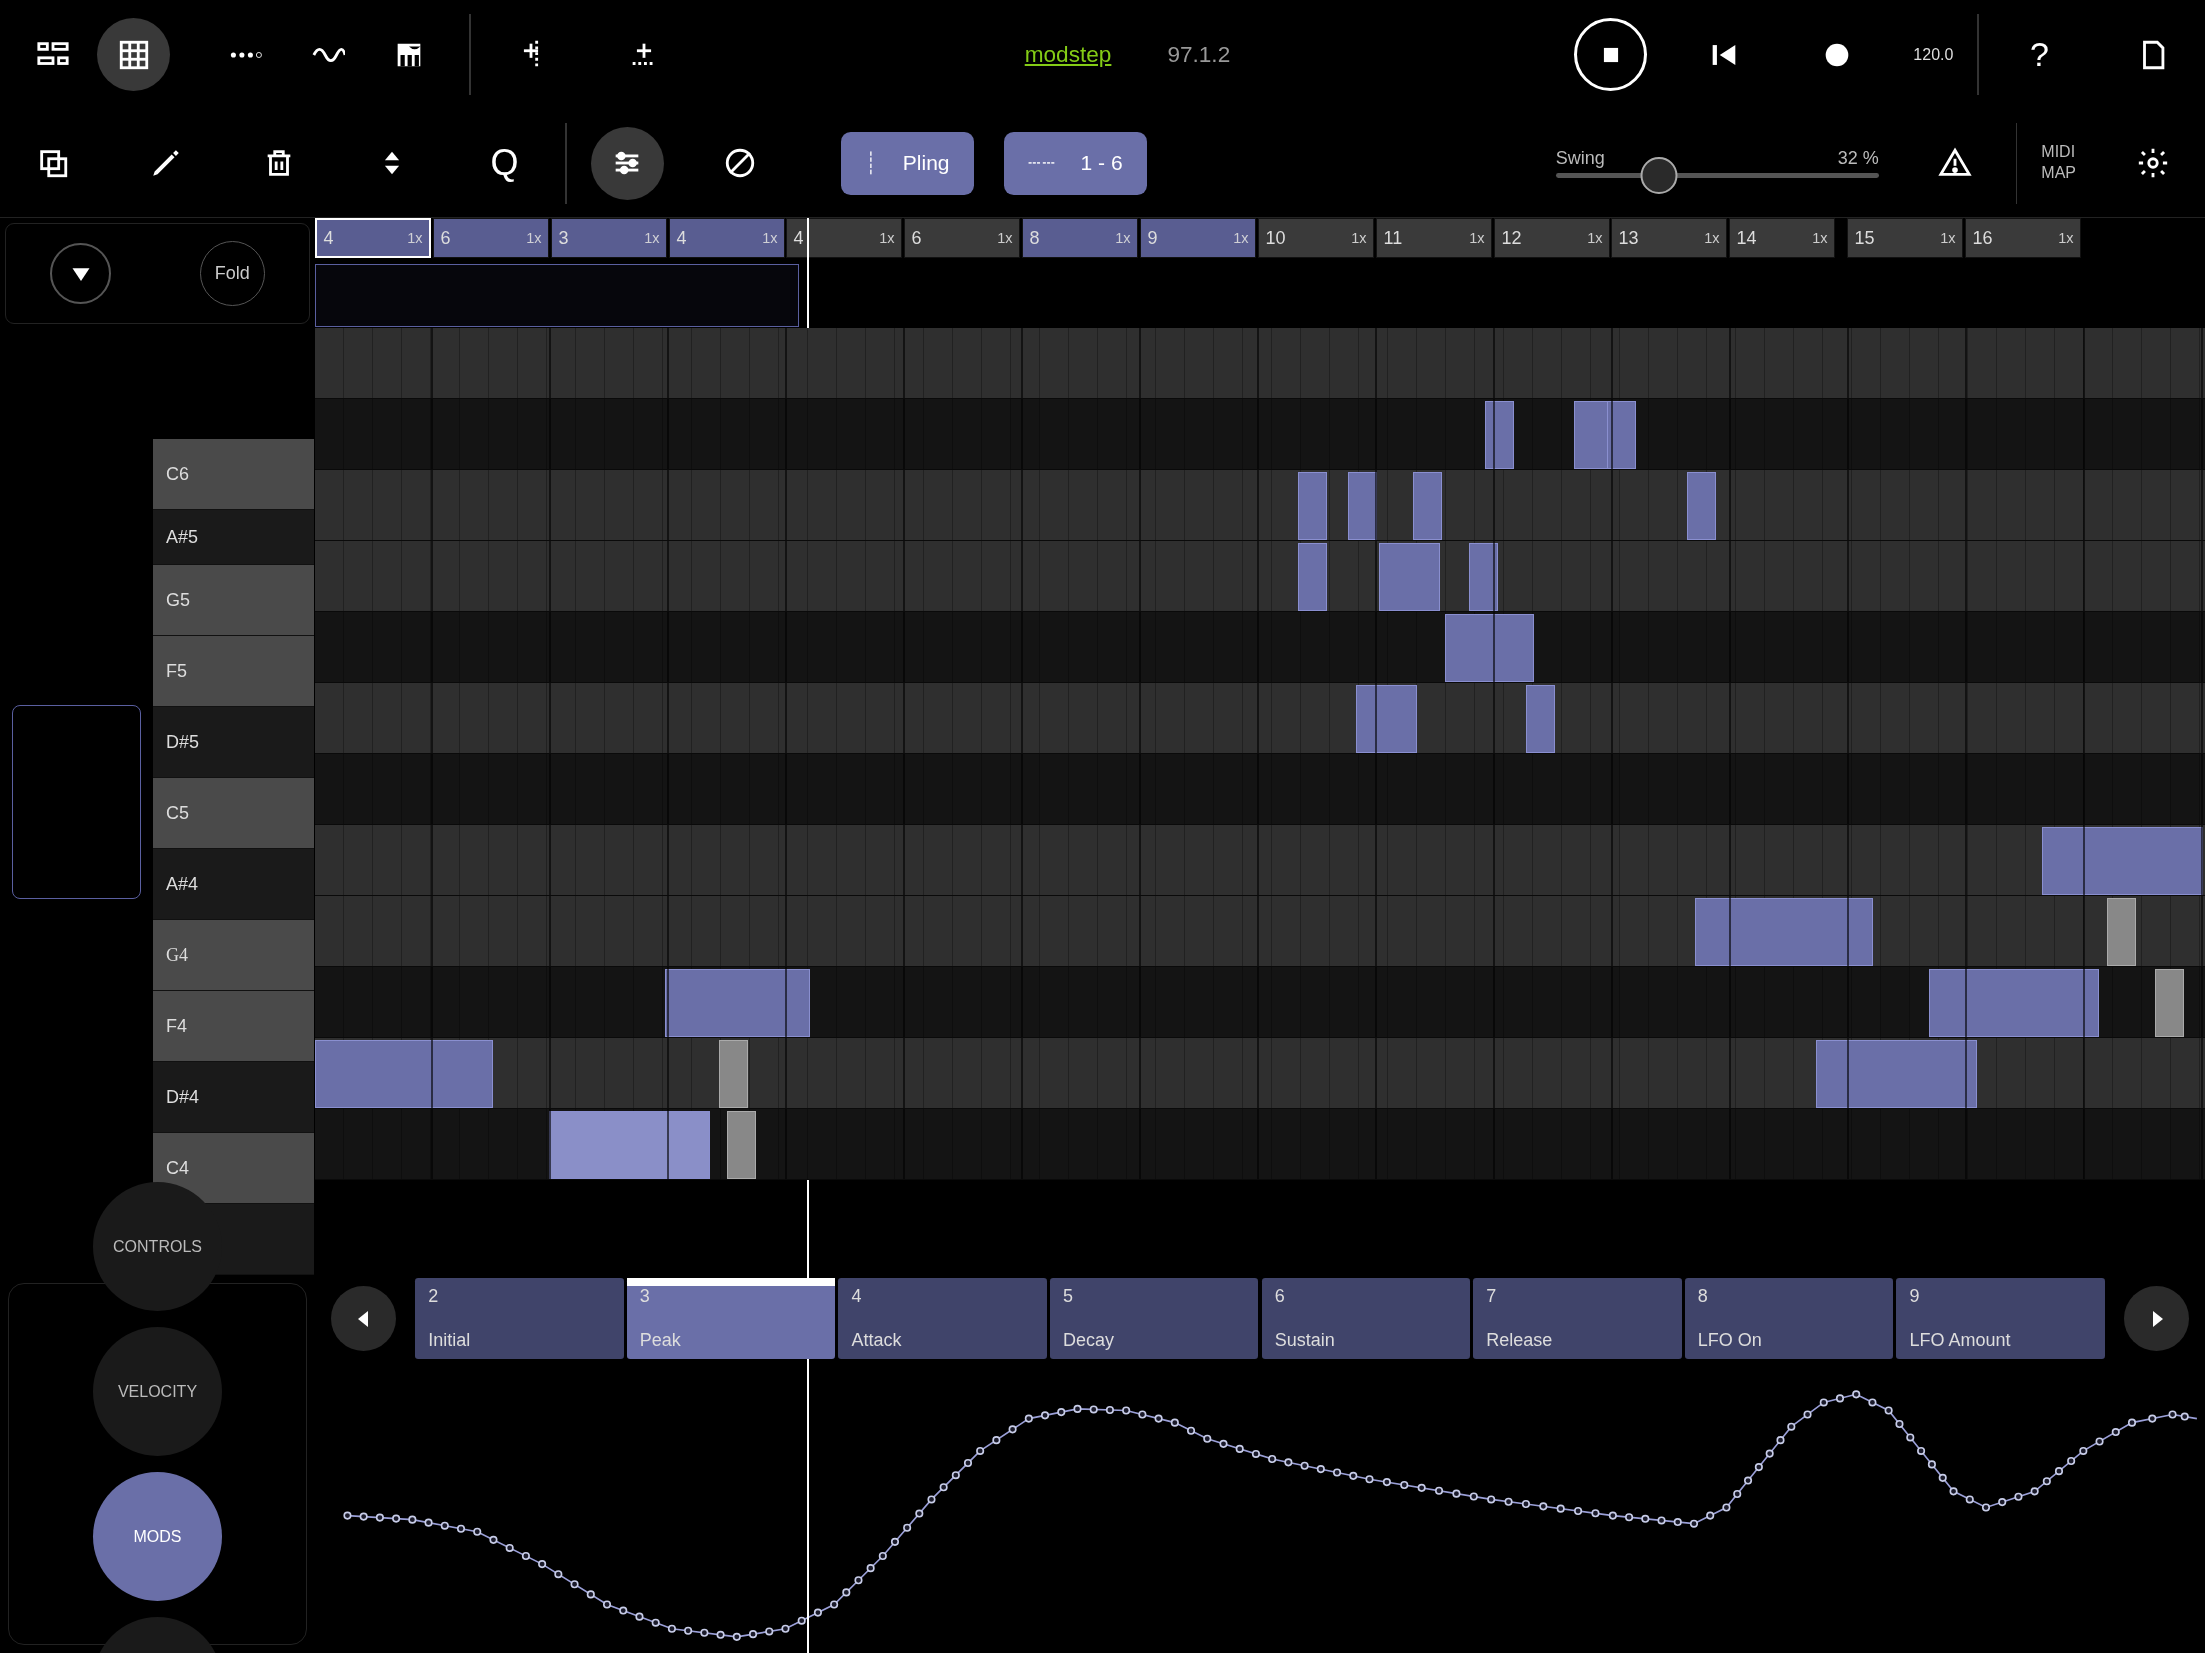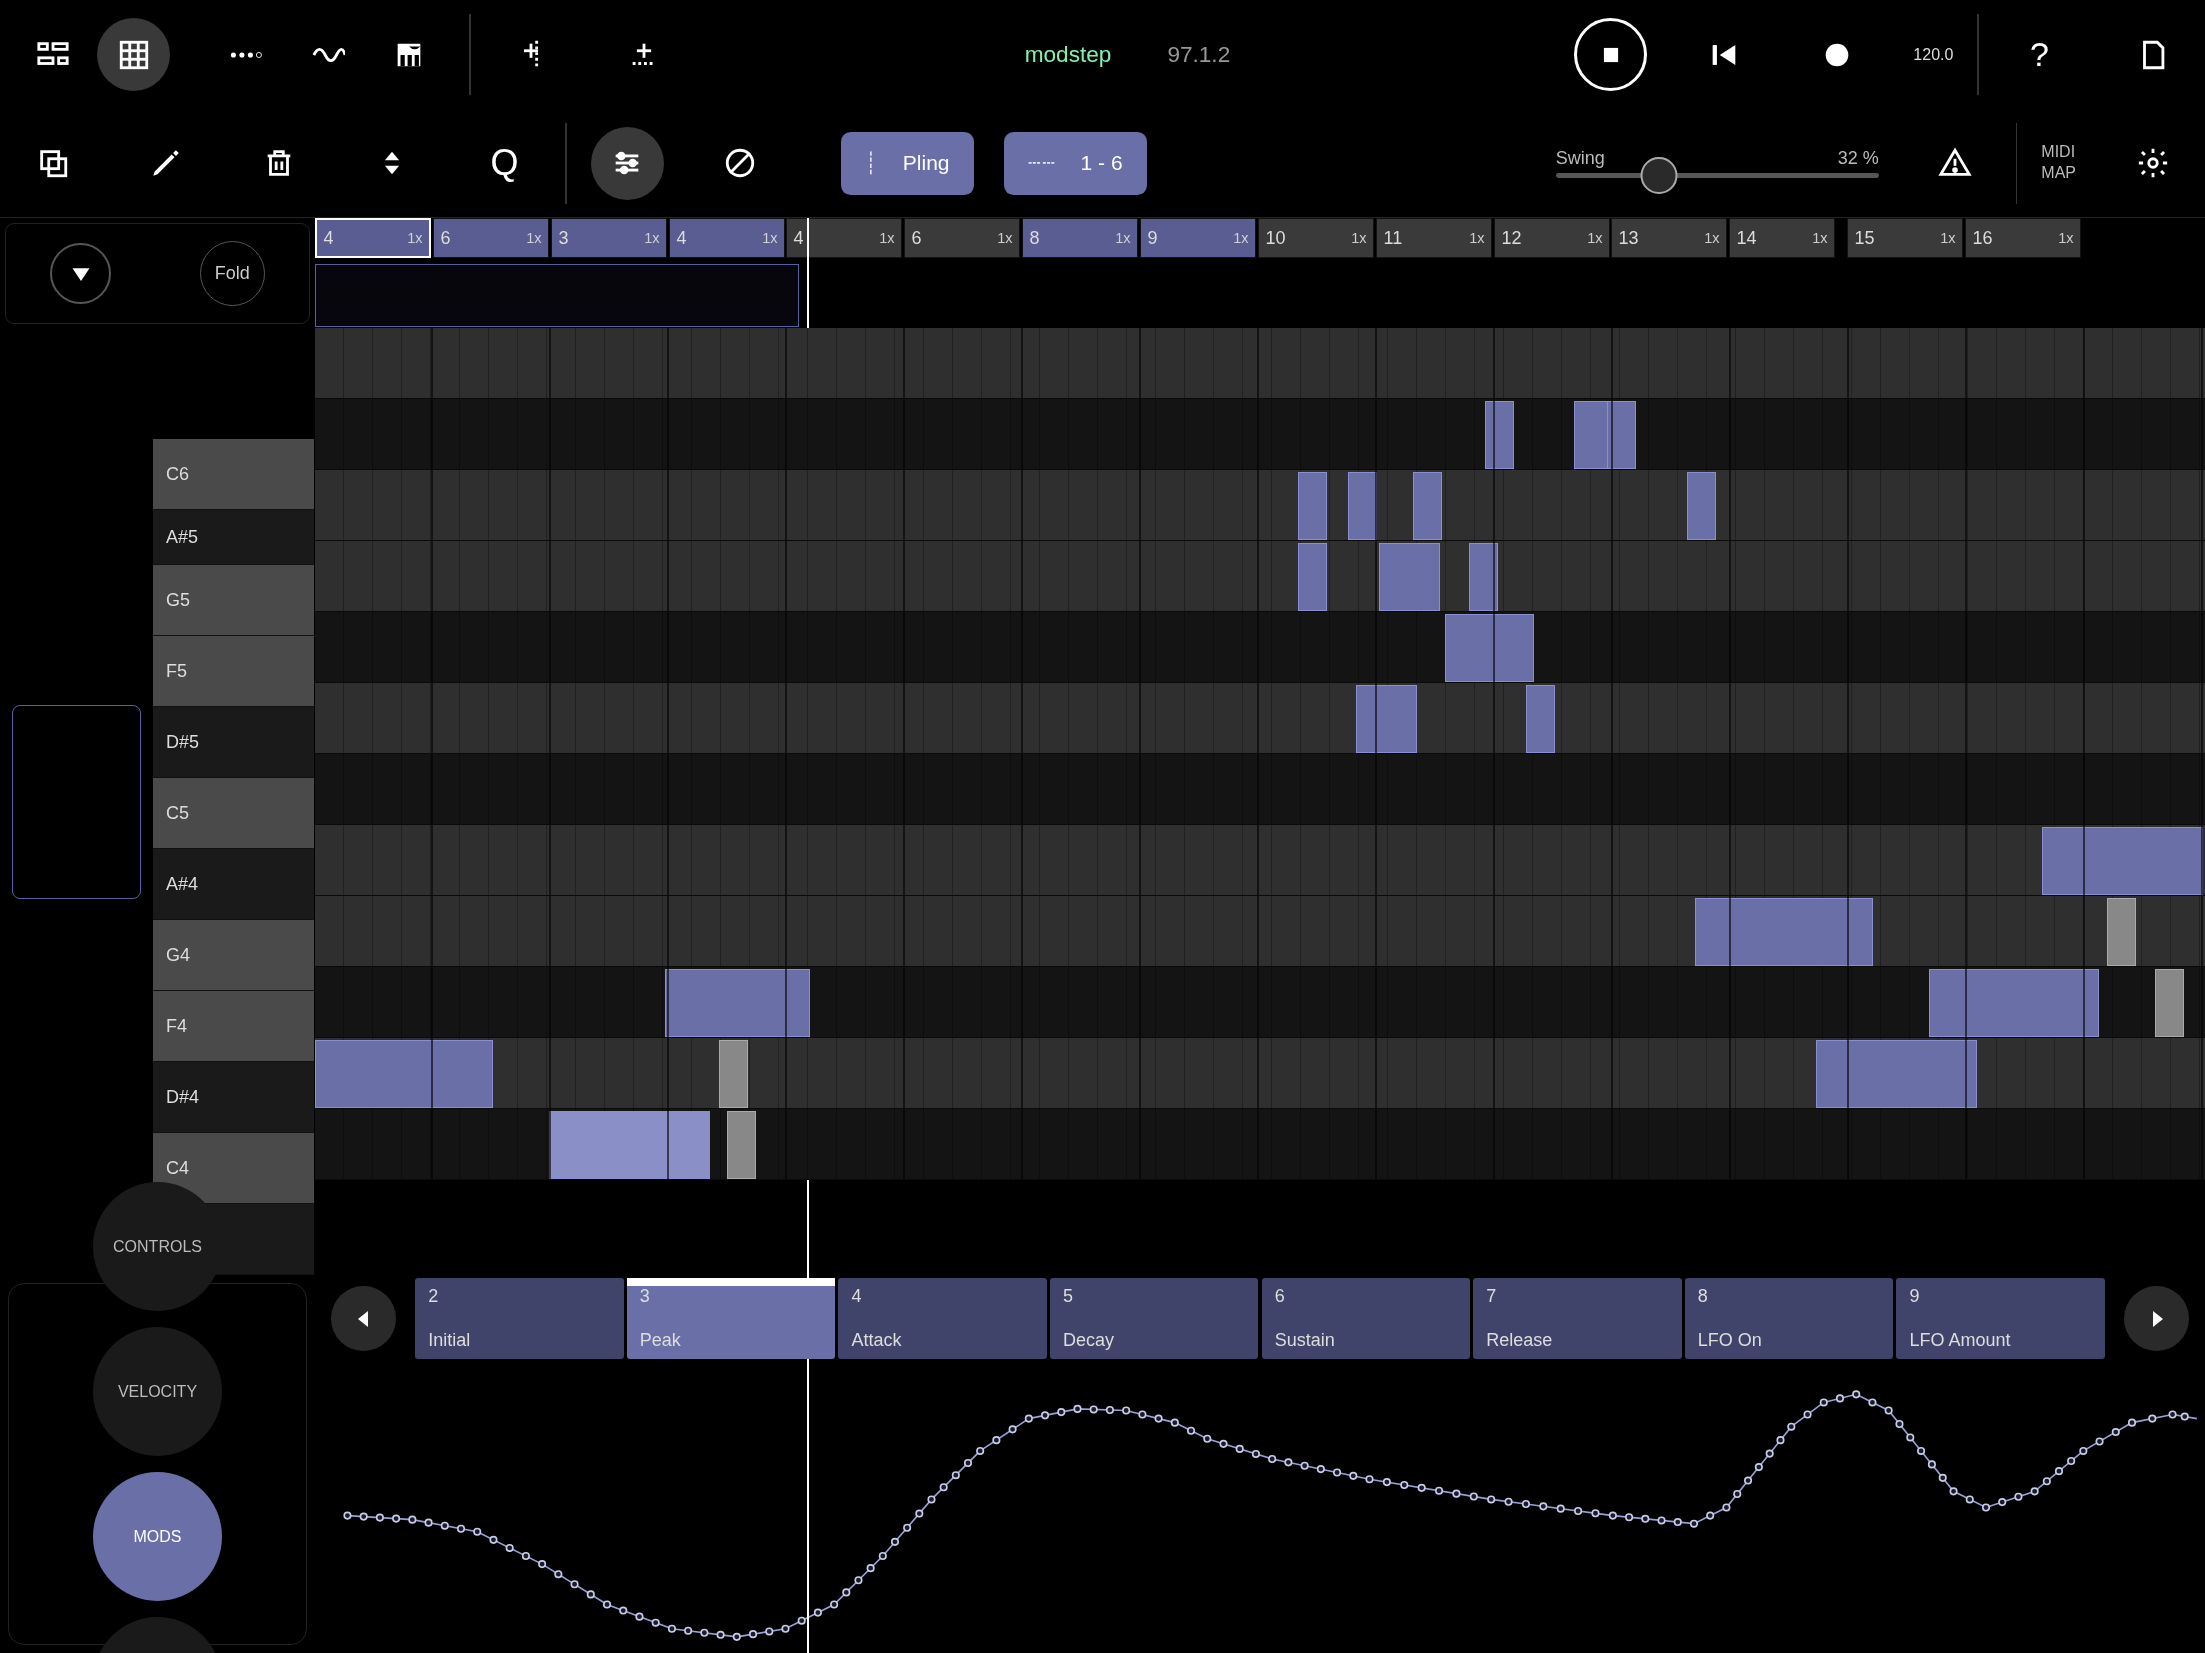--- a/index.html
+++ b/index.html
@@ -6,21 +6,21 @@
 body { background: #000; color: #ccc; width: 2205px; height: 1653px; overflow: hidden; font-size: 19.4px; }
 
 .toolbar { display: flex; height: 109px; align-items: center; padding: 0 16px; gap: 8px; }
 .toolbar2 { display: flex; height: 109px; align-items: center; padding: 0 16px; gap: 8px; border-bottom: 0.8px solid #222; }
 .toolbtn { width: 73px; height: 73px; border-radius: 50%; display: flex; align-items: center; justify-content: center; color: #fff; }
 .toolbtn.circled { background: #393939; }
 .toolbtn svg { width: 34px; height: 34px; }
 .spacer { flex: 0 0 24px; }
 .divider { width: 1.6px; height: 81px; background: #333; margin: 0 16px; }
 
-.app-title { color: #86efac; font-size: 22.6px; }
+.app-title { color: #84cc16; font-size: 22.6px; text-decoration: underline; }
 .app-version { color: #999; font-size: 22.6px; margin-left: 24px; }
 
 .swing-block { display: flex; flex-direction: column; width: 323px; gap: 4px; }
 .swing-header { display: flex; justify-content: space-between; font-size: 18px; color: #bbb; }
 .swing-slider { height: 4.8px; background: #555; position: relative; border-radius: 2.4px; }
 .swing-thumb { position: absolute; width: 37px; height: 37px; background: #2a2a2a; border: 2.4px solid #aaa; border-radius: 50%; top: -16px; transform: translateX(-50%); }
 
 .pill { height: 63px; border-radius: 9.7px; background: #6a6fa8; display: flex; align-items: center; padding: 0 24px; color: #fff; font-size: 21px; gap: 24px; }
 .pill .dashes { color: #fff; opacity: 0.8; letter-spacing: 1.6px; }
 .fold-btn { width: 65px; height: 65px; border-radius: 50%; border: 1.6px solid #555; display: flex; align-items: center; justify-content: center; font-size: 18px; color: #ccc; }
@@ -268,21 +268,21 @@
       </div>
       <div id="key-col2" style="width:161px;">
           <div style="height:110px;"></div>
           <div class="key-row white" style="height: 71px;">C6</div>
           <div class="key-row black" style="height: 55px;">A#5</div>
           <div class="key-row white" style="height: 71px;">G5</div>
           <div class="key-row white" style="height: 71px;">F5</div>
           <div class="key-row black" style="height: 71px;">D#5</div>
           <div class="key-row white" style="height: 71px;">C5</div>
           <div class="key-row black" style="height: 71px;">A#4</div>
-          <div class="key-row white" style="height: 71px;">G4</div>
+          <div class="key-row white" style="height: 71px; font-family: Liberation Serif, serif;">G4</div>
           <div class="key-row white" style="height: 71px;">F4</div>
           <div class="key-row black" style="height: 71px;">D#4</div>
           <div class="key-row white" style="height: 71px;">C4</div>
           <div class="key-row black" style="height: 71px;">A#3</div>
         </div>
     </div>
   </div>
 
   <div style="flex:1; position:relative;">
     <div id="pattern-head2" style="height:44px; position:relative;">

